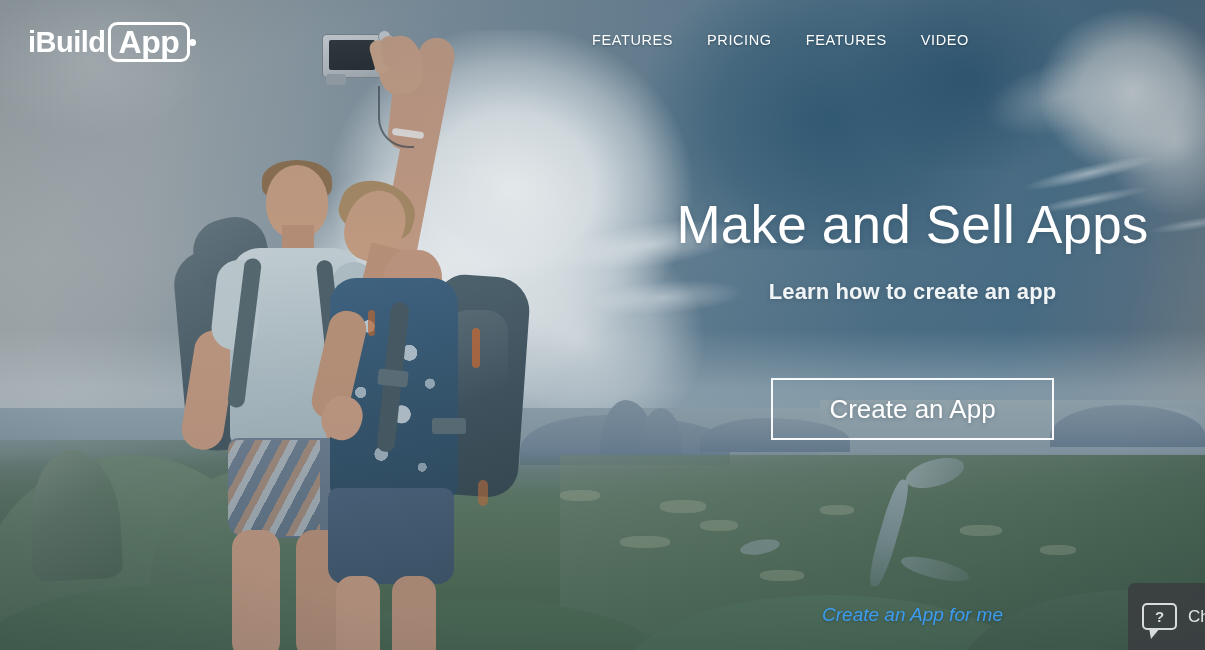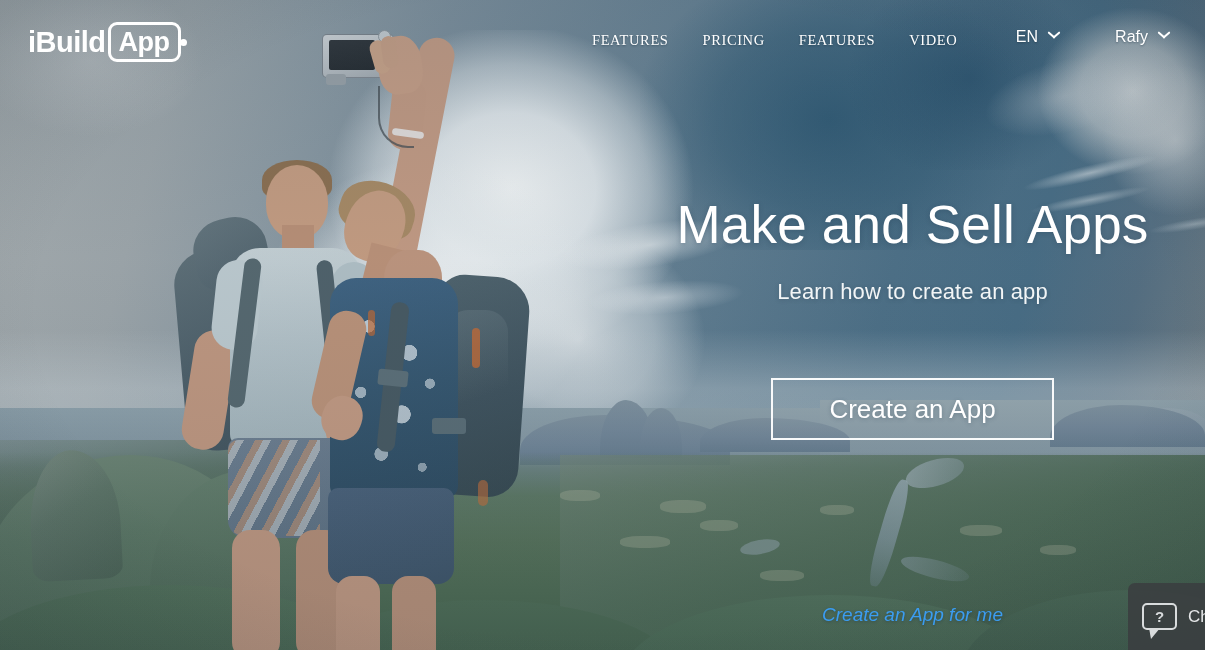--- a/index.html
+++ b/index.html
@@ -389,31 +389,31 @@
   }
   #logo .logo-device {
     margin-left:2px;
     border:3.5px solid #ffffff;
     border-radius:9px;
     padding:2px 8px 2px 8px;
     display:flex; align-items:center;
     height:40px;
   }
   #logo .logo-device-text {
-    font-size:27px; font-weight:bold; color:#ffffff;
+    font-size:32px; font-weight:bold; color:#ffffff;
     line-height:1; letter-spacing:-.5px;
   }
   #logo .logo-dot {
     width:7px; height:7px; border-radius:50%;
     background:#ffffff; margin-left:-1px; align-self:center;
   }
 
   #nav {
     position:absolute; left:575px; top:32px;
-    display:flex; align-items:center; gap:0;font-family:Liberation Serif, serif;
+    display:flex; align-items:center; gap:0;
   }
   #nav .nav-item {
     color:#ffffff;
     font-size:14.5px;
     letter-spacing:.6px;
     padding:0 17px;
     cursor:pointer;
     text-shadow:0 1px 2px rgba(20,40,55,.45);
     white-space:nowrap;
   }
@@ -449,21 +449,21 @@
     font-weight:300;
     color:#ffffff;
     letter-spacing:.2px;
     line-height:1.05;
     text-shadow:0 1px 5px rgba(35,60,78,.30);
     margin-top:7px;
   }
   #hero-sub {
     margin-top:26px;
     font-size:22px;
-    font-weight:400;
+    font-weight:700;
     color:#f2f5f6;
     letter-spacing:.1px;
     text-shadow:0 1px 4px rgba(35,60,78,.30);
   }
   #cta-wrap {
     position:absolute; left:620px; top:378px; width:585px;
     display:flex; justify-content:center; z-index:30;
   }
   #cta-button {
     width:283px; height:62px;
@@ -654,30 +654,20 @@
     <span class="logo-dot"></span>
   </div>
 
   <nav id="nav">
     <span class="nav-item">FEATURES</span>
     <span class="nav-item">PRICING</span>
     <span class="nav-item">FEATURES</span>
     <span class="nav-item">VIDEO</span>
   </nav>
 
-  <div id="header-right">
-    <div class="hdr-drop" id="lang-drop">
-      <span>EN</span>
-      <span class="chev"></span>
-    </div>
-    <div class="hdr-drop" id="user-drop">
-      <span>Rafy</span>
-      <span class="chev"></span>
-    </div>
-  </div>
 </div>
 
 <div id="hero-copy">
   <div id="hero-title">Make and Sell Apps</div>
   <div id="hero-sub">Learn how to create an app</div>
 </div>
 
 <div id="cta-wrap">
   <div id="cta-button">Create an App</div>
 </div>

